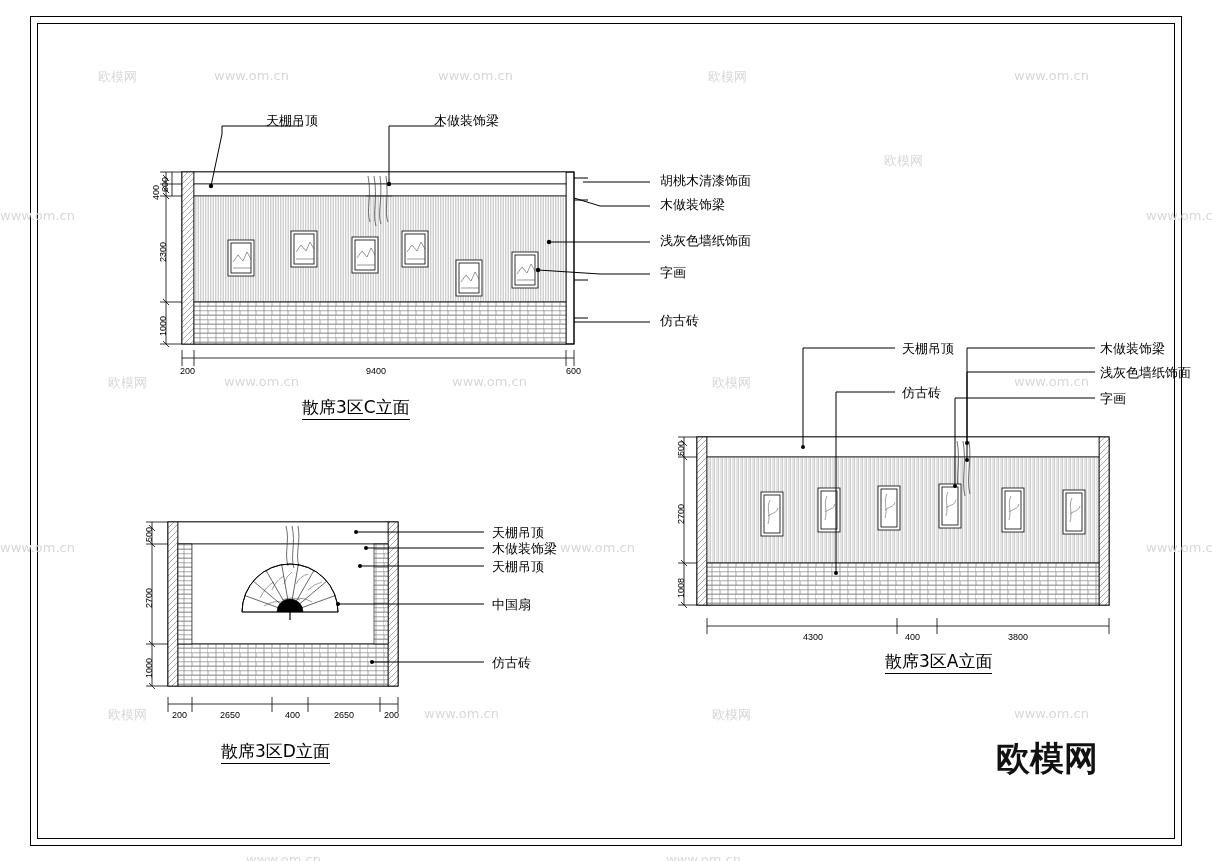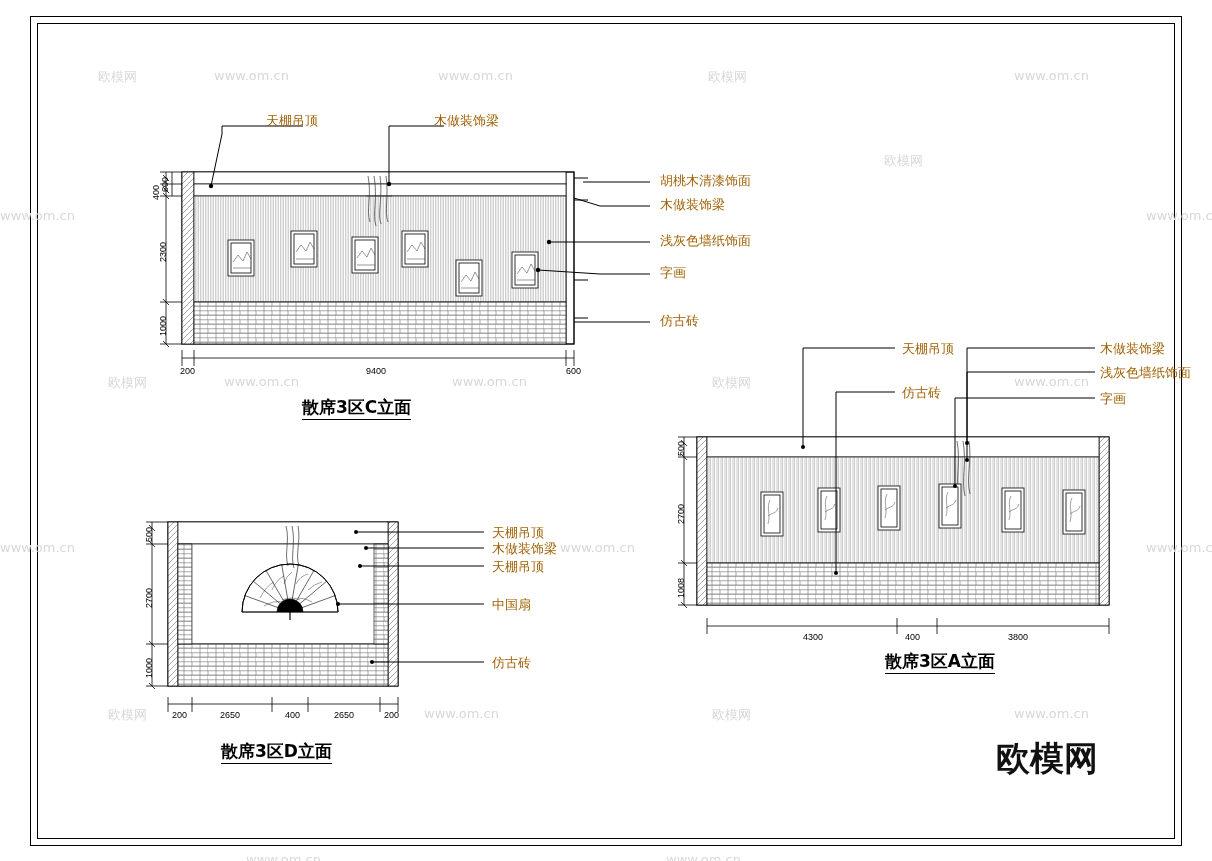--- a/index.html
+++ b/index.html
@@ -12,34 +12,34 @@
   }
   .frame{
     position:absolute;left:30px;top:16px;width:1150px;height:828px;
     border:1px solid #000;
   }
   .frame-inner{
     position:absolute;left:6px;top:6px;right:6px;bottom:6px;
     border:1px solid #000;
   }
   .lbl{
-    position:absolute;font-size:13px;color:#a16207;white-space:nowrap;
+    position:absolute;font-size:13px;color:#000000;white-space:nowrap;
     font-family:Liberation Serif, serif;
   }
   .dim{
     position:absolute;font-size:9px;color:#000;white-space:nowrap;
     font-family:"Liberation Sans", sans-serif;
   }
   .dimv{
     position:absolute;font-size:9px;color:#000;white-space:nowrap;
     font-family:"Liberation Sans", sans-serif;
     transform:rotate(-90deg);transform-origin:left top;
   }
   .title{
-    position:absolute;font-size:17px;font-weight:bold;color:#000;white-space:nowrap;
+    position:absolute;font-size:17px;font-weight:normal;color:#000;white-space:nowrap;
     font-family:"DejaVu Sans", sans-serif;
   }
   .title u{text-decoration:none;border-bottom:1.5px solid #000;padding-bottom:2px;}
   .wm{
     position:absolute;color:#d8d8d8;font-size:13px;white-space:nowrap;
     font-family:"DejaVu Sans", sans-serif;user-select:none;
   }
   .wm.big{font-size:34px;font-weight:bold;color:#111;}
   svg.draw{position:absolute;left:0;top:0;width:1212px;height:861px;pointer-events:none;}
   .leader{stroke:#000;stroke-width:1;fill:none;}

